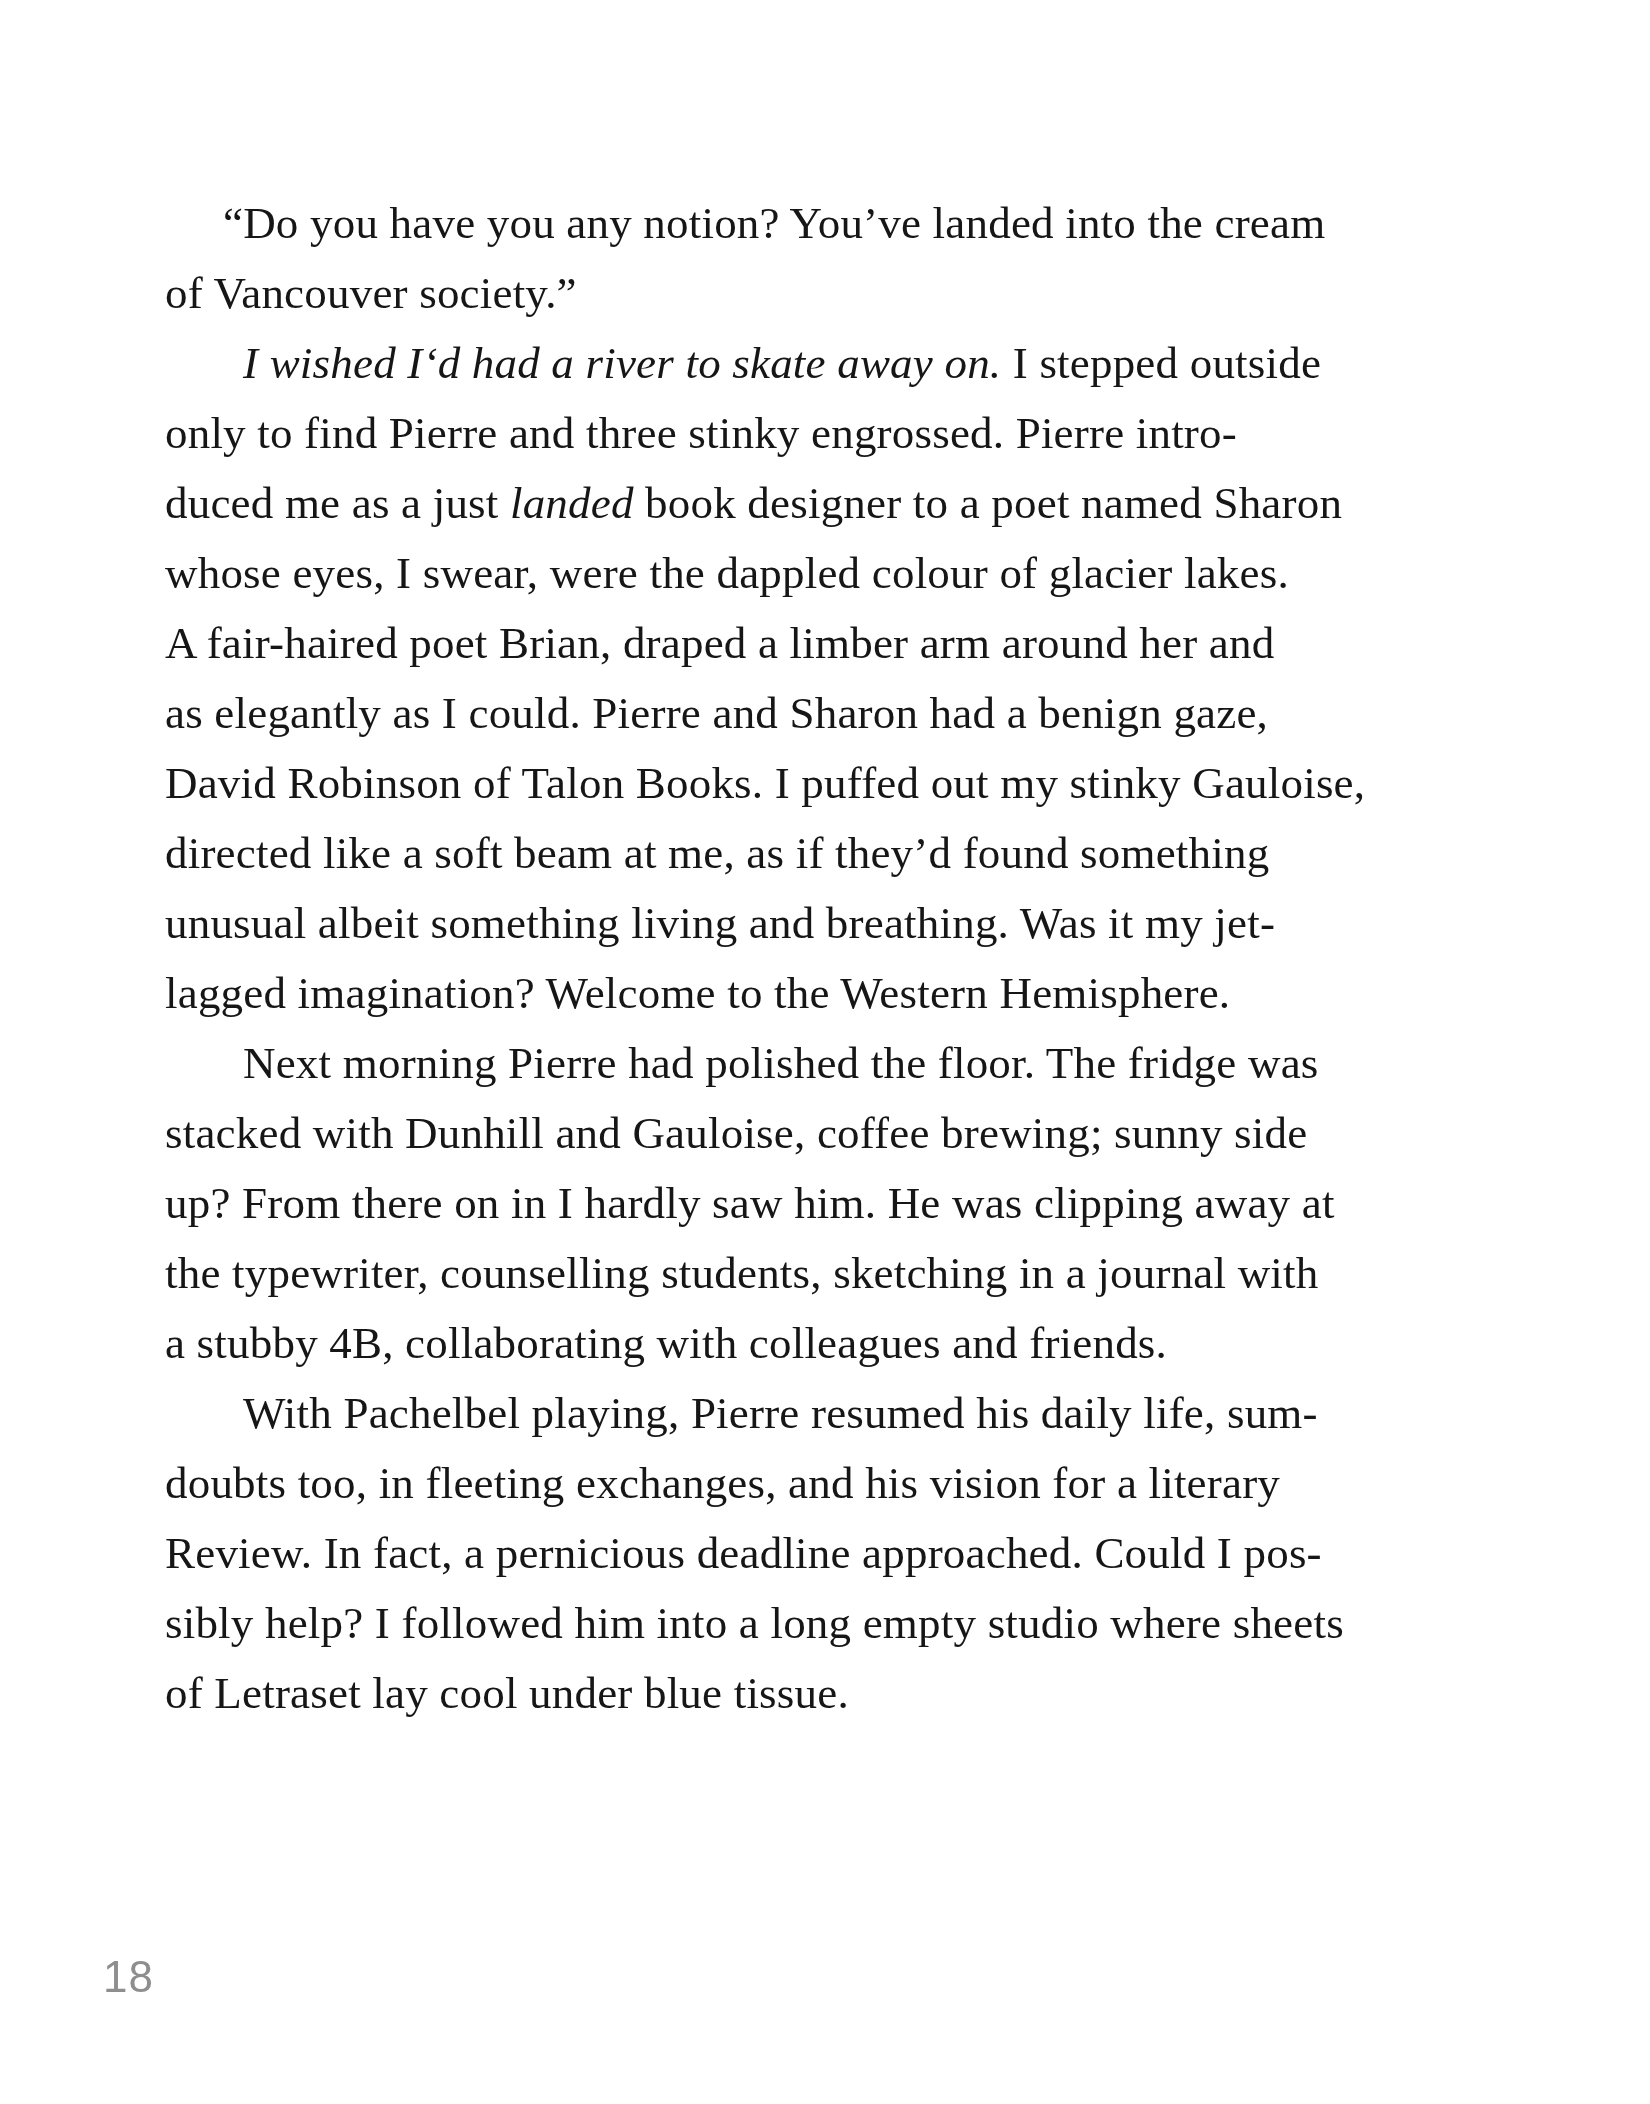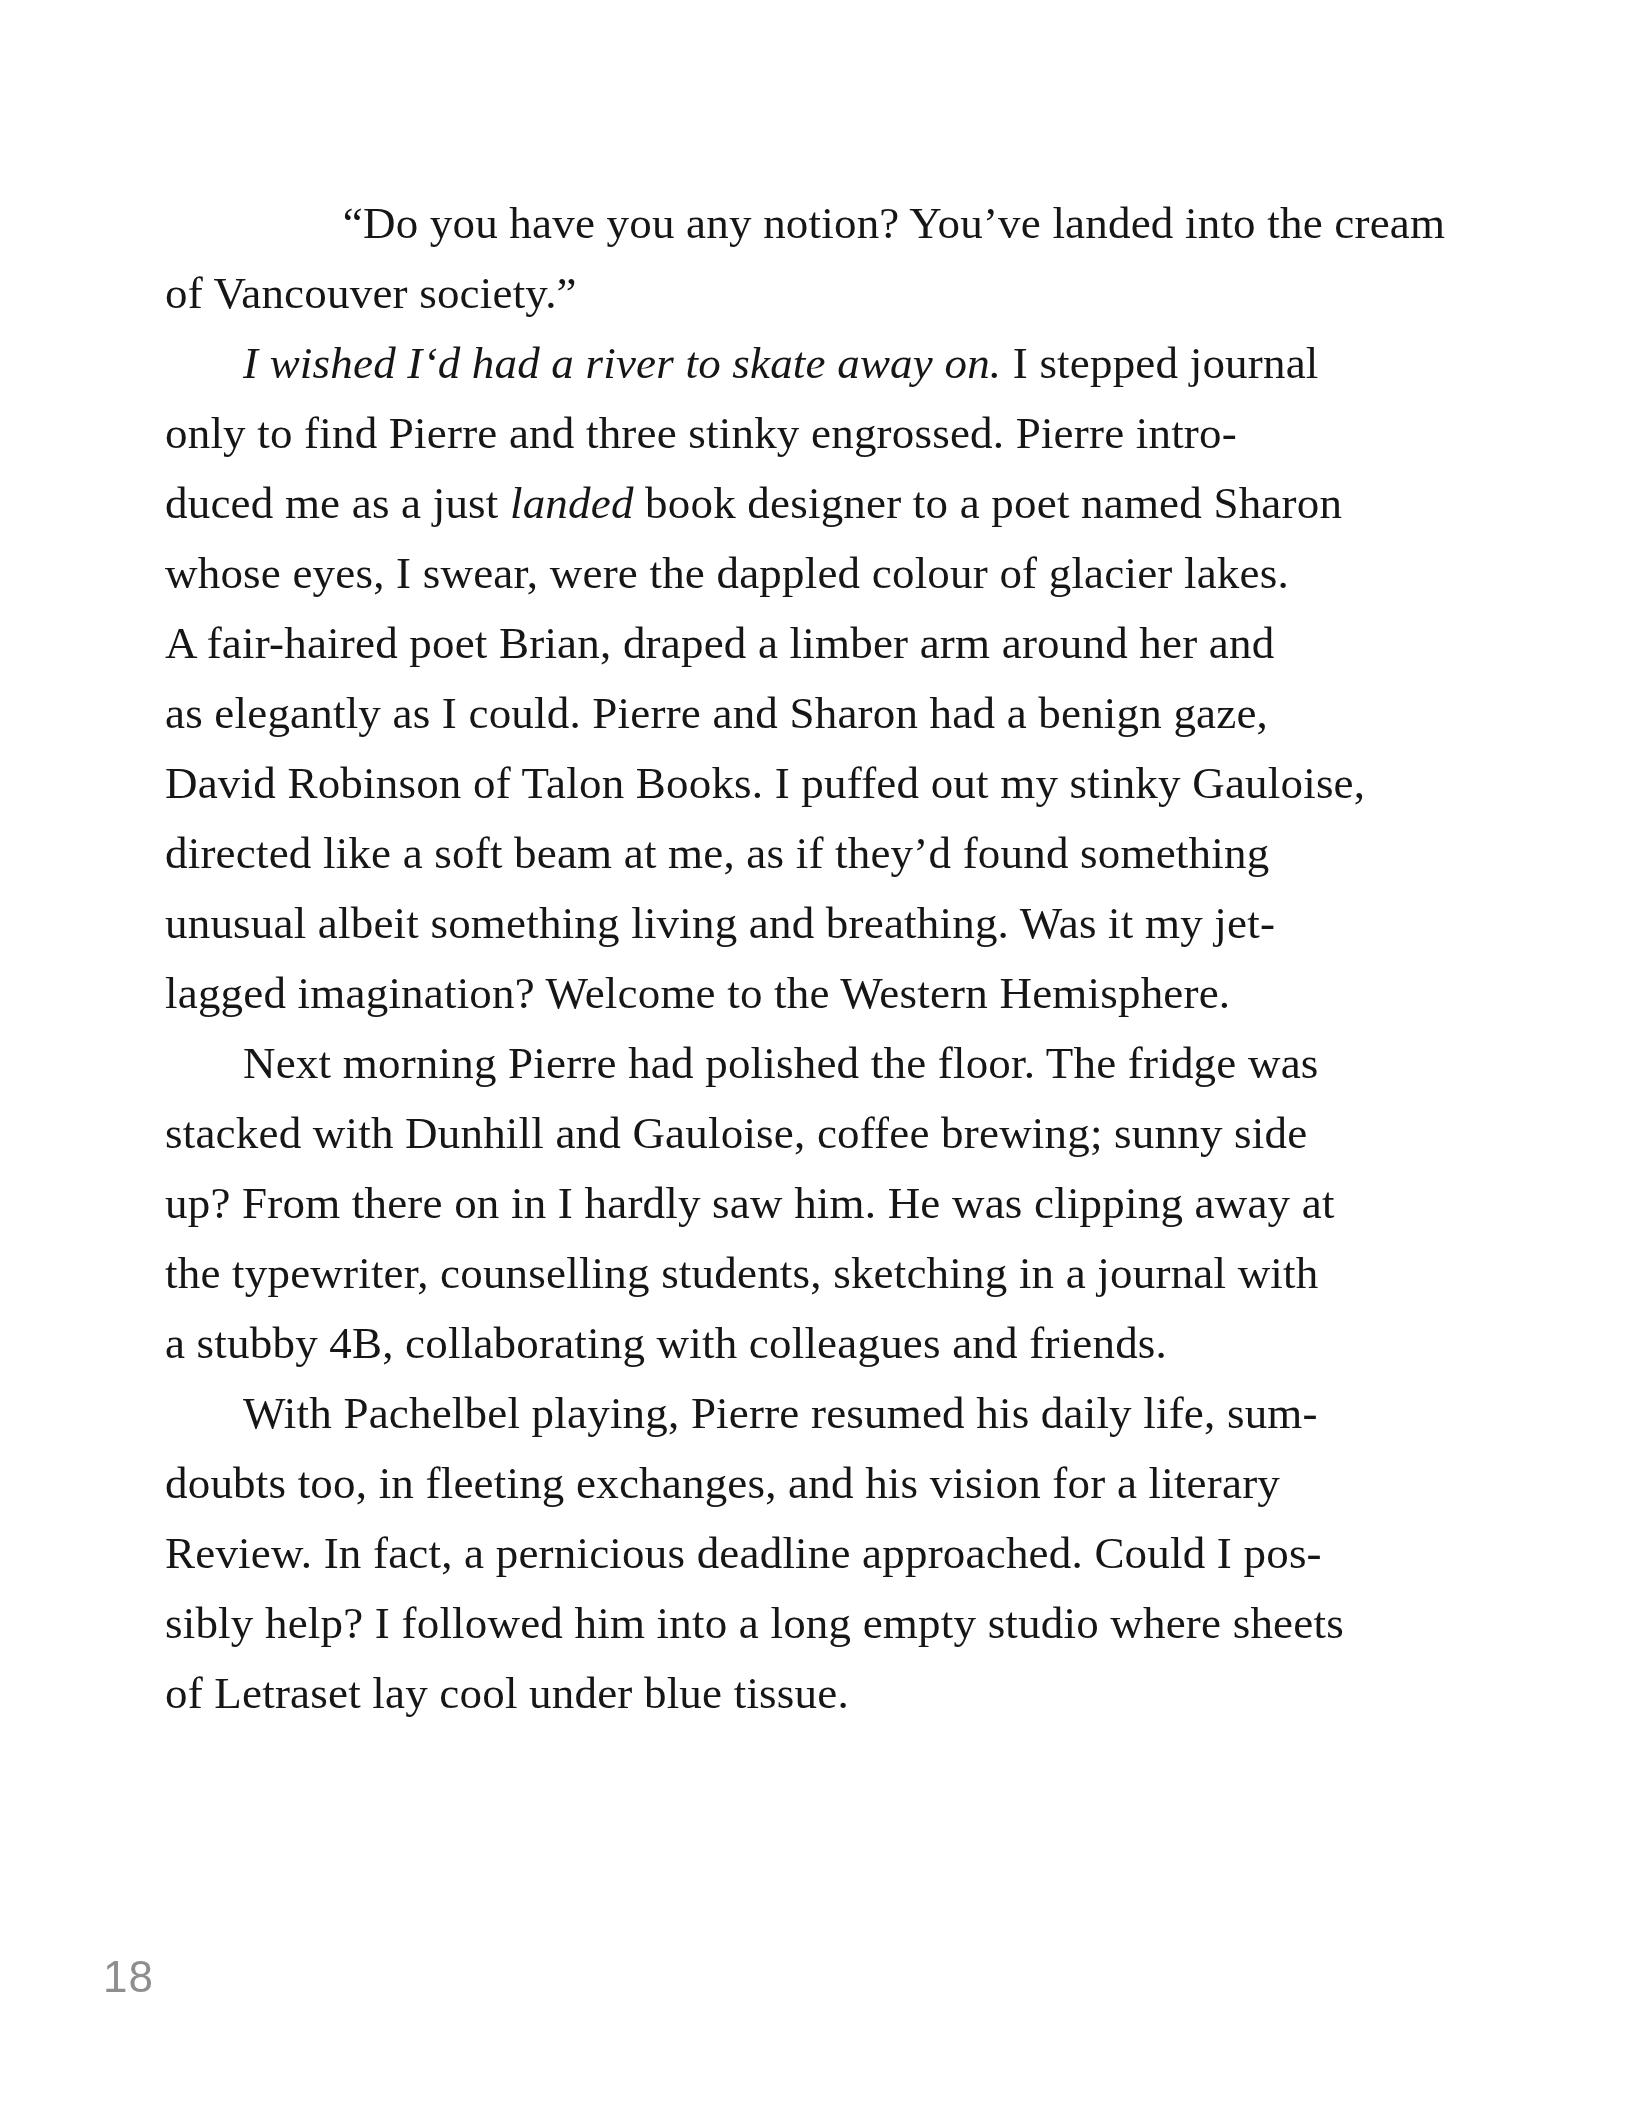--- a/index.html
+++ b/index.html
@@ -30,21 +30,20 @@
     padding: 0;
   }
   .text-line {
     white-space: nowrap;
   }
   .text-line.indent {
     text-indent: 78px;
   }
   .text-line.hang-quote {
     text-indent: 58px;
-    text-align: center;
   }
   .seg-italic {
     font-style: italic;
   }
   .page-number {
     position: absolute;
     left: 103px;
     top: 1958px;
     font-family: "Liberation Sans", sans-serif;
     font-size: 44px;
@@ -56,21 +55,21 @@
 </head>
 <body>
 
 <div class="page">
   <div class="text-block">
       <div class="paragraph">
         <div class="text-line hang-quote"><span class="seg-roman">“Do you have you any notion? You’ve landed into the cream</span></div>
         <div class="text-line"><span class="seg-roman">of Vancouver society.”</span></div>
       </div>
       <div class="paragraph">
-        <div class="text-line indent"><span class="seg-italic">I wished I‘d had a river to skate away on.</span><span class="seg-roman"> I stepped journal</span></div>
+        <div class="text-line indent"><span class="seg-italic">I wished I‘d had a river to skate away on.</span><span class="seg-roman"> I stepped outside</span></div>
         <div class="text-line"><span class="seg-roman">only to find Pierre and three stinky engrossed. Pierre intro-</span></div>
         <div class="text-line"><span class="seg-roman">duced me as a just </span><span class="seg-italic">landed</span><span class="seg-roman"> book designer to a poet named Sharon</span></div>
         <div class="text-line"><span class="seg-roman">whose eyes, I swear, were the dappled colour of glacier lakes.</span></div>
         <div class="text-line"><span class="seg-roman">A fair-haired poet Brian, draped a limber arm around her and</span></div>
         <div class="text-line"><span class="seg-roman">as elegantly as I could. Pierre and Sharon had a benign gaze,</span></div>
         <div class="text-line"><span class="seg-roman">David Robinson of Talon Books. I puffed out my stinky Gauloise,</span></div>
         <div class="text-line"><span class="seg-roman">directed like a soft beam at me, as if they’d found something</span></div>
         <div class="text-line"><span class="seg-roman">unusual albeit something living and breathing. Was it my jet-</span></div>
         <div class="text-line"><span class="seg-roman">lagged imagination? Welcome to the Western Hemisphere.</span></div>
       </div>

